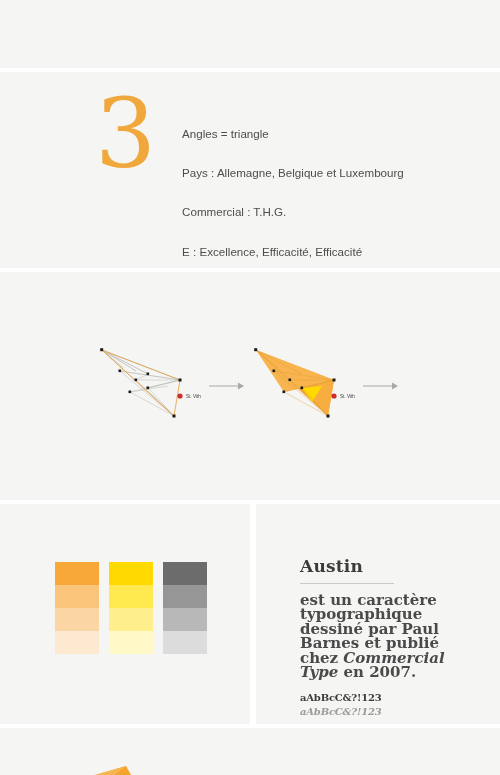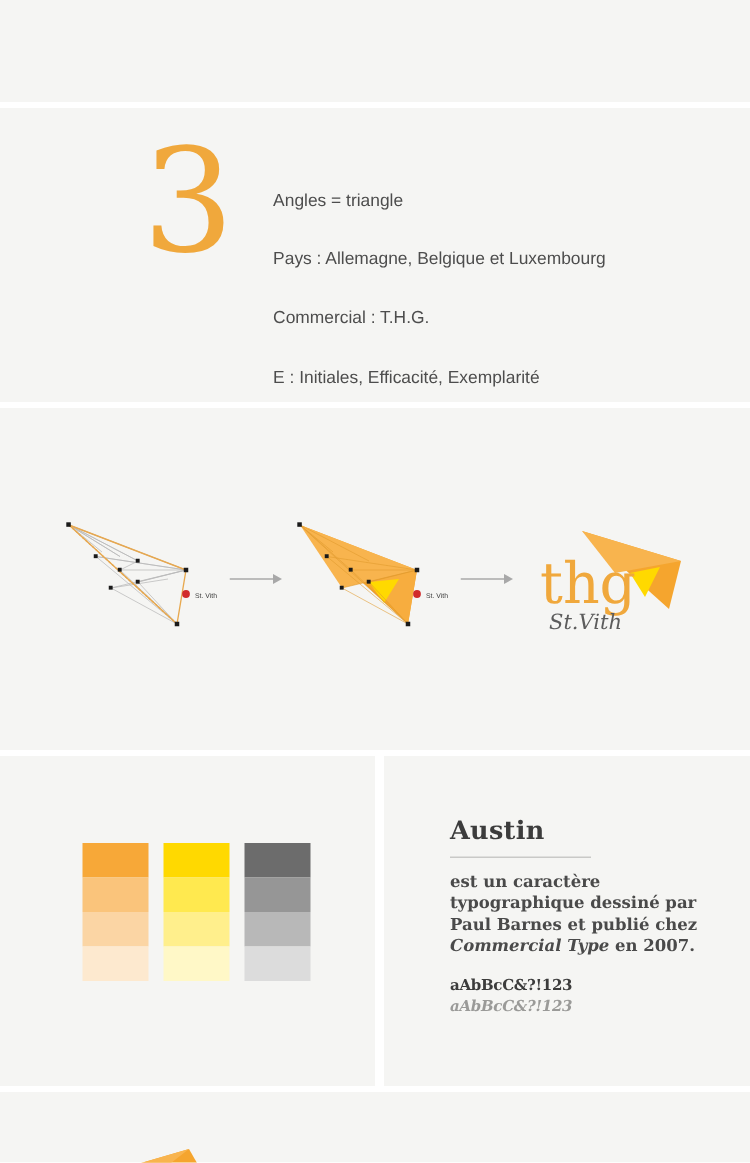--- a/index.html
+++ b/index.html
@@ -52,30 +52,30 @@
   .band-palette { top:504px; left:0; width:250px; height:220px; }
   .band-type    { top:504px; left:256px; width:244px; height:220px; }
 
   .swatch-wrap {
     position:absolute; left:55px; top:58px;
     display:flex; gap:10px;
   }
   .swatch-col { width:44px; display:flex; flex-direction:column; }
   .swatch { width:44px; height:23px; }
 
-  .type-inner { position:absolute; left:44px; top:40px; width:170px; }
+  .type-inner { position:absolute; left:44px; top:52px; width:170px; }
   .type-title {
     font-family:"DejaVu Serif", serif;
     font-size:17px; font-weight:700; color:#3c3c3c;
     letter-spacing:0.2px;
   }
   .type-rule { width:94px; height:1px; background:#c9c9c7; margin:7px 0 9px 0; }
   .type-desc {
     font-family:"DejaVu Serif", serif;
-    font-size:11px; line-height:14.4px; color:#4a4a4a; font-weight:700;
+    font-size:15px; line-height:14.4px; color:#4a4a4a; font-weight:700;
   }
   .type-desc .ital { font-style:italic; font-weight:700; }
   .type-spec-roman {
     font-family:"DejaVu Serif", serif;
     font-size:10px; font-weight:700; color:#3c3c3c;
     margin-top:13px; letter-spacing:-0.2px;
   }
   .type-spec-italic {
     font-family:"DejaVu Serif", serif;
     font-size:10px; font-weight:700; font-style:italic;
@@ -93,21 +93,21 @@
 
   <div class="band band-strip"></div>
 
   <div class="band band-concept">
     <div class="concept-inner">
       <div class="big-numeral">3</div>
       <ul class="concept-lines">
         <li>Angles = triangle</li>
         <li>Pays : Allemagne, Belgique et Luxembourg</li>
         <li>Commercial : T.H.G.</li>
-        <li>E : Initiales, Efficacité, Exemplarité</li>
+        <li>E : Excellence, Efficacité, Efficacité</li>
       </ul>
     </div>
   </div>
 
   <div class="band band-evolution">
     <div class="evo-inner">
 
       <div class="evo-stage">
         <svg width="108" height="80" viewBox="0 0 108 80">
           <g stroke="#b9b9b9" stroke-width="0.5" fill="none">
@@ -169,29 +169,20 @@
         </svg>
       </div>
 
       <div class="evo-arrow">
         <svg width="36" height="12" viewBox="0 0 36 12">
           <line x1="0" y1="6" x2="30" y2="6" stroke="#a8a8a8" stroke-width="1"></line>
           <path d="M29 2.6 L35 6 L29 9.4 Z" fill="#a8a8a8"></path>
         </svg>
       </div>
 
-      <div class="evo-stage">
-        <svg width="112" height="88" viewBox="0 0 112 88">
-          <path d="M40 14 L106 34 L98 66 Z" fill="#f5a52e"></path>
-          <path d="M40 14 L106 34 L62 42 Z" fill="#f8b44e"></path>
-          <path d="M72 42 L92 38 L82 58 Z" fill="#ffd900"></path>
-          <text x="12" y="62" font-family="DejaVu Serif, serif" font-size="38" fill="#f0a83c">thg</text>
-          <text x="18" y="79" font-family="DejaVu Serif, serif" font-size="14" font-style="italic" fill="#5c5c5c">St.Vith</text>
-        </svg>
-      </div>
 
     </div>
   </div>
 
   <div class="band band-palette">
     <div class="swatch-wrap">
       <div class="swatch-col">
         <div class="swatch" style="background:#f7a838"></div>
         <div class="swatch" style="background:#fac47b"></div>
         <div class="swatch" style="background:#fbd5a4"></div>

